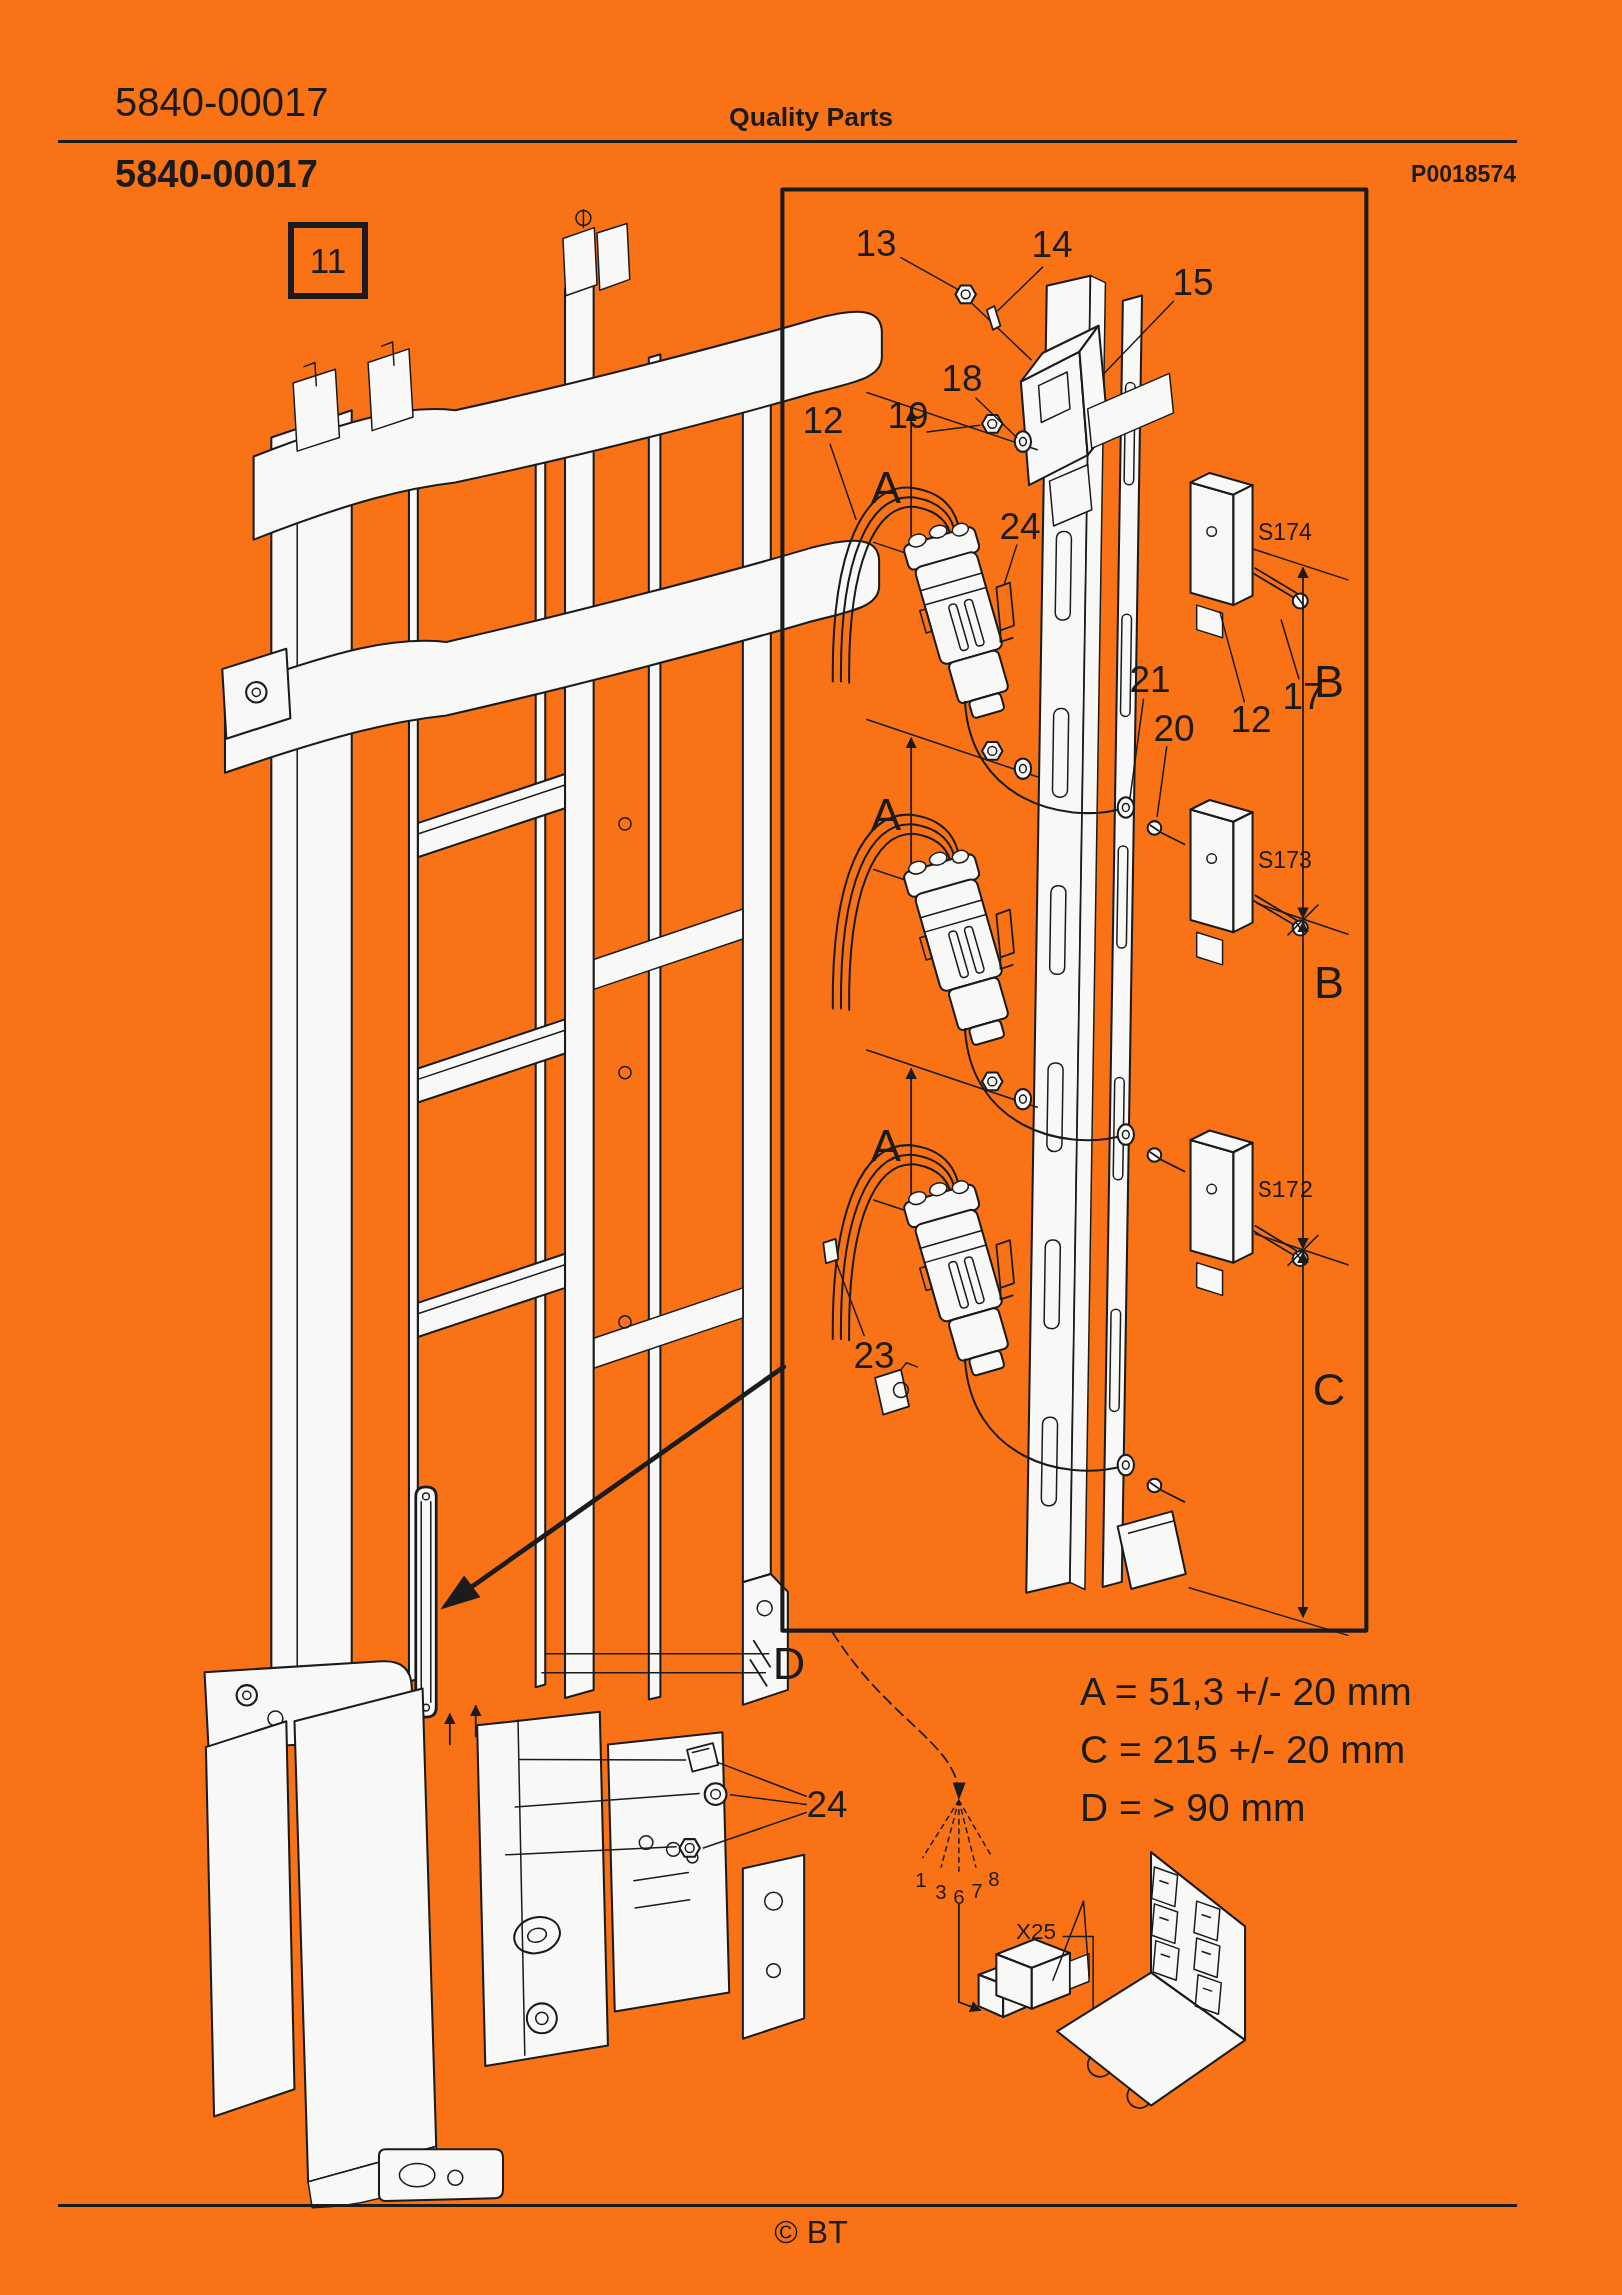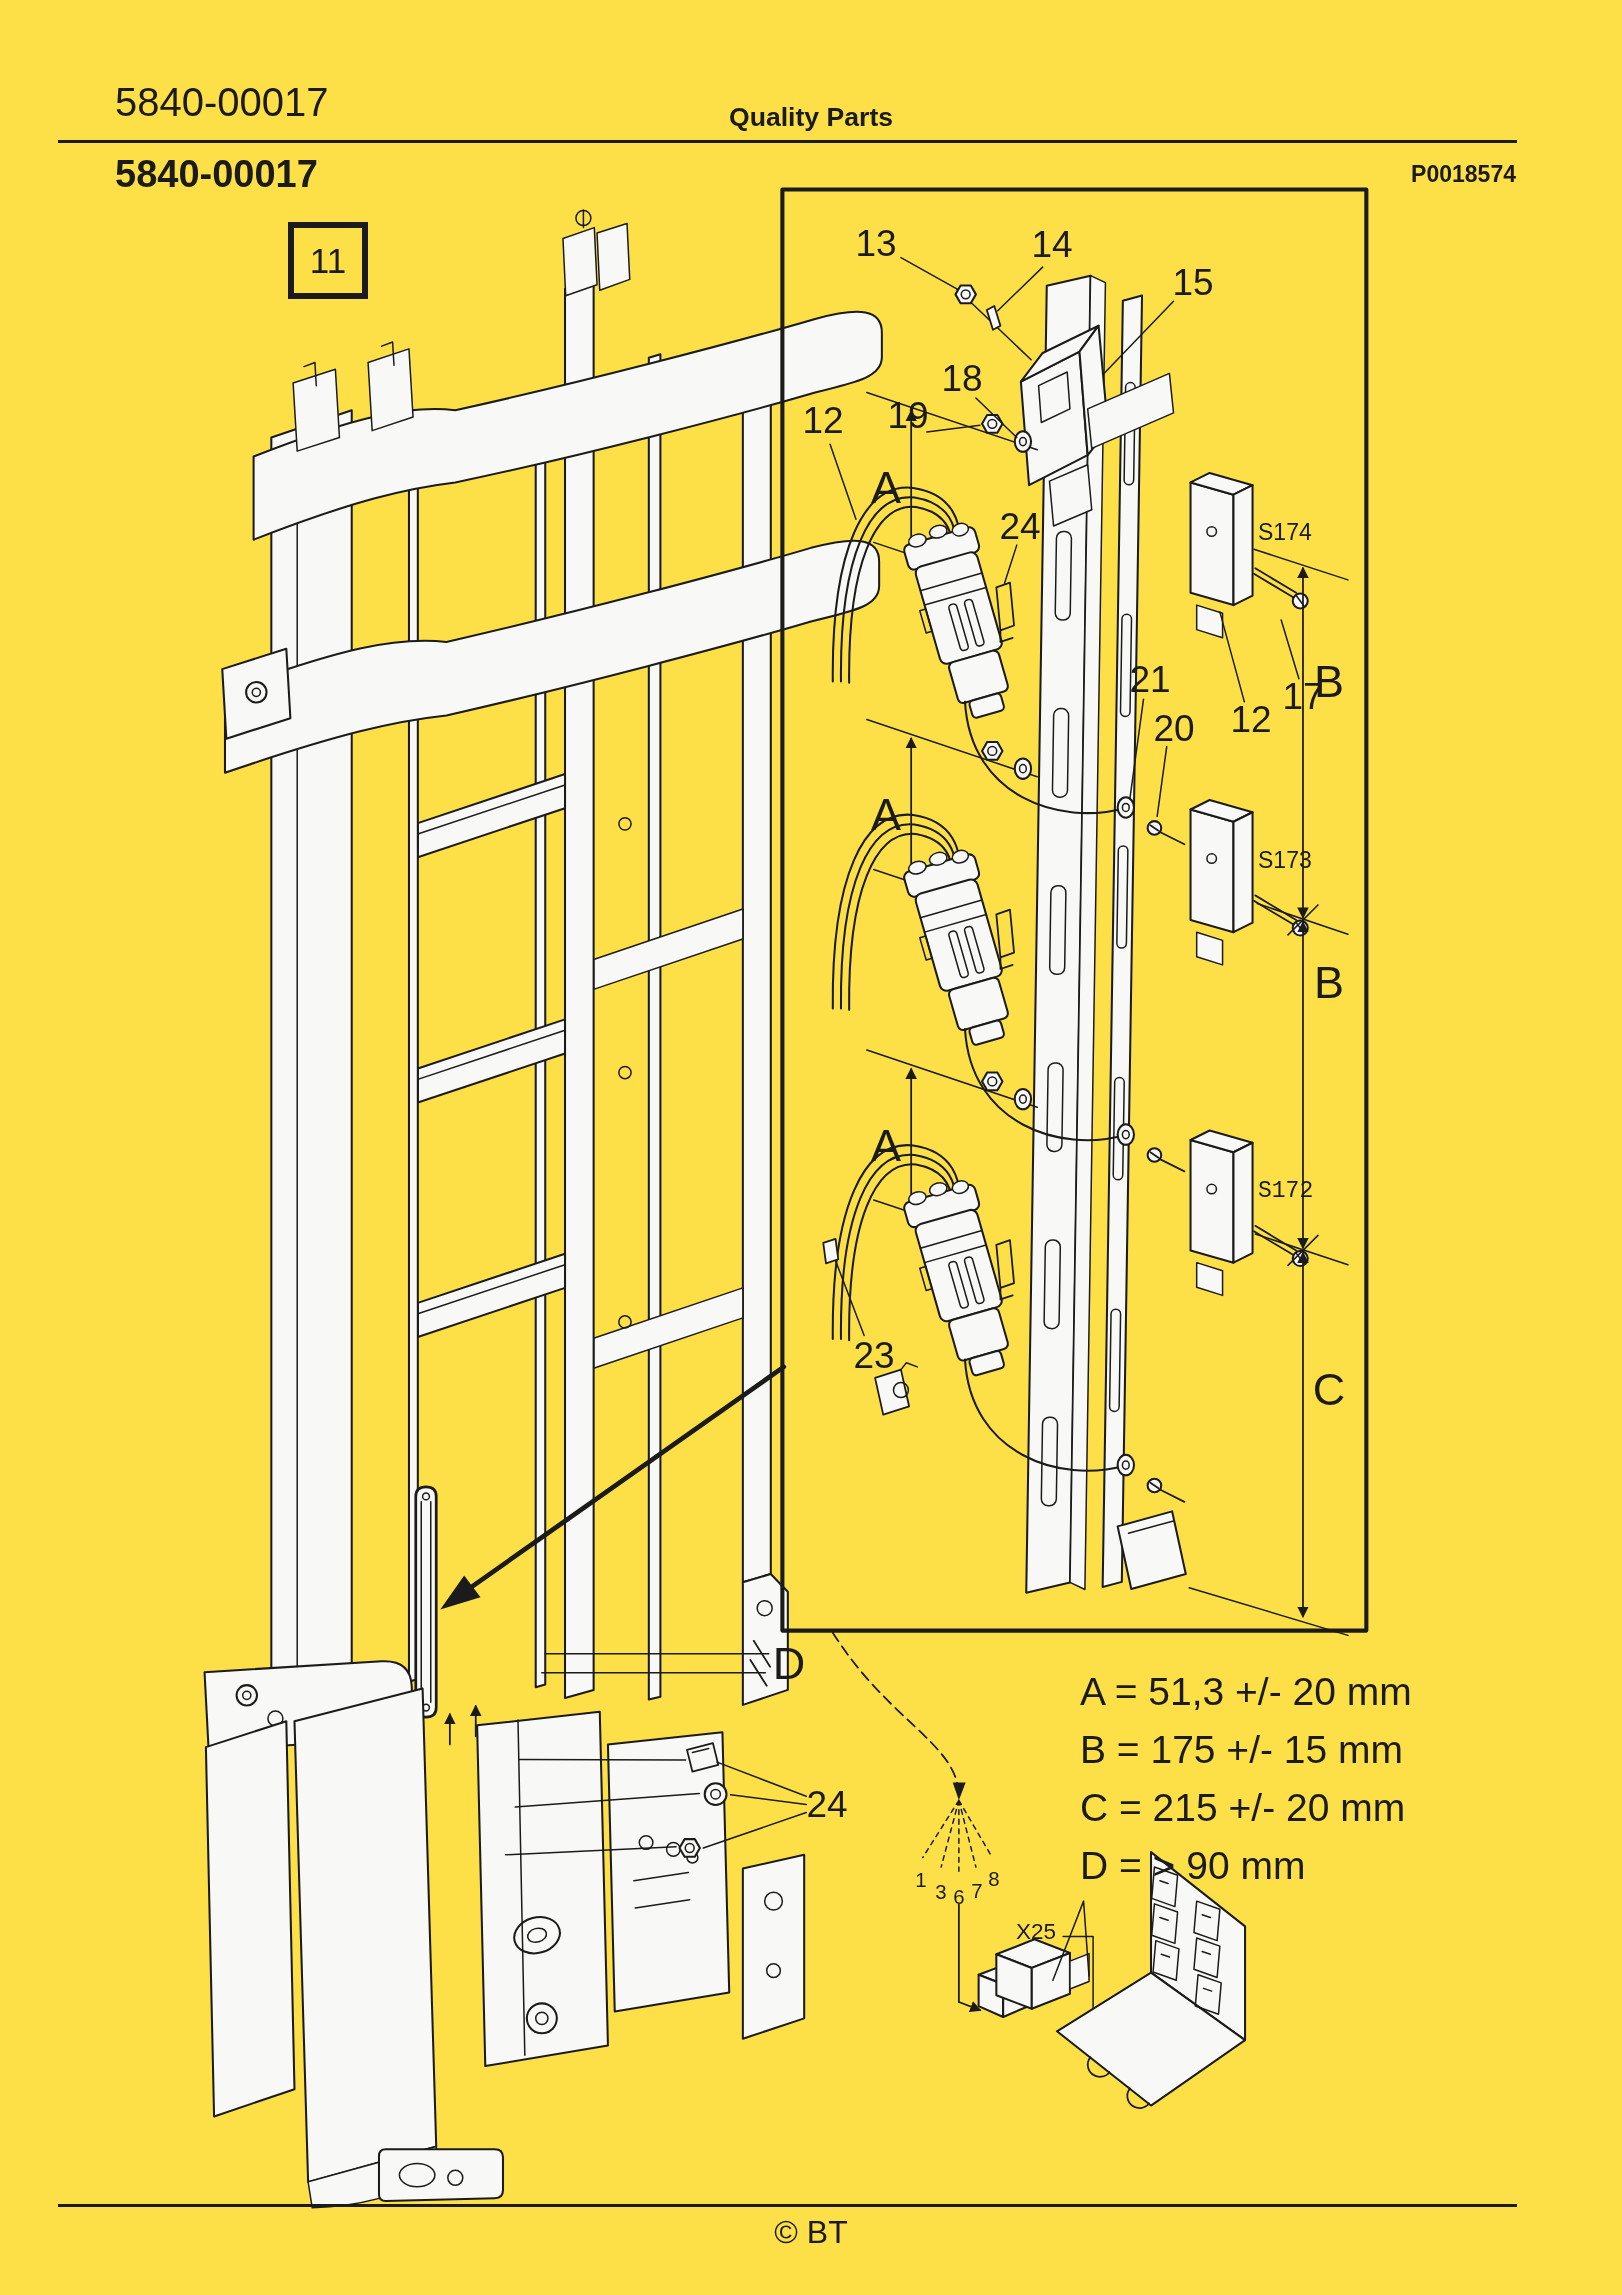--- a/index.html
+++ b/index.html
@@ -1,16 +1,16 @@
 <!DOCTYPE html>
 <html style="font-size:11px"><head>
 <meta charset="utf-8">
 <style>
   html,body{margin:0;padding:0;background:#d8d8d8;}
-  .page{position:relative;width:1622px;height:2295px;background:#fde047;
+  .page{position:relative;width:1622px;height:2295px;background:#f97316;
         font-family:"Liberation Sans",sans-serif;color:#1b1b1b;overflow:hidden;}
   svg.art{position:absolute;left:0;top:0;width:1622px;height:2295px;}
   svg.art *{vector-effect:none;}
   .ln{stroke:#1b1b1b;fill:none;stroke-width:3;stroke-linecap:round;stroke-linejoin:round;}
   .s2{stroke-width:2.2;} .s25{stroke-width:2.6;} .s4{stroke-width:4;} .s6{stroke-width:6;} .s7{stroke-width:7;}
   .pf{fill:#f8f8f7;} .ink{fill:#1b1b1b;stroke:none;}
   .dash{stroke-dasharray:15 9;} .dash2{stroke-dasharray:7 7;}
   .abs{position:absolute;white-space:nowrap;}
   .doc-num{left:115px;top:80px;font-size:40px;}
   .hdr-title{left:50%;top:102px;transform:translateX(-50%);font-size:26.6px;font-weight:bold;}
@@ -283,21 +283,20 @@
   <div class="abs doc-num">5840-00017</div>
   <div class="abs hdr-title">Quality Parts</div>
   <div class="rule rule-top"></div>
   <div class="abs sec-num">5840-00017</div>
   <div class="abs img-code">P0018574</div>
 
   <div class="abs refbox">11</div>
 
   <div class="abs legend">
     <div>A = 51,3 +/- 20 mm</div>
-    <div>B = 175 +/- 15 mm</div>
     <div>C = 215 +/- 20 mm</div>
     <div>D = &gt; 90 mm</div>
   </div>
 
   <div id="label-layer">
       <div class="lbl callout" style="left: 823px; top: 421px;">12</div>
       <div class="lbl callout" style="left: 876px; top: 244px;">13</div>
       <div class="lbl callout" style="left: 1052px; top: 245px;">14</div>
       <div class="lbl callout" style="left: 1193px; top: 283px;">15</div>
       <div class="lbl callout" style="left: 1251px; top: 720px;">12</div>

